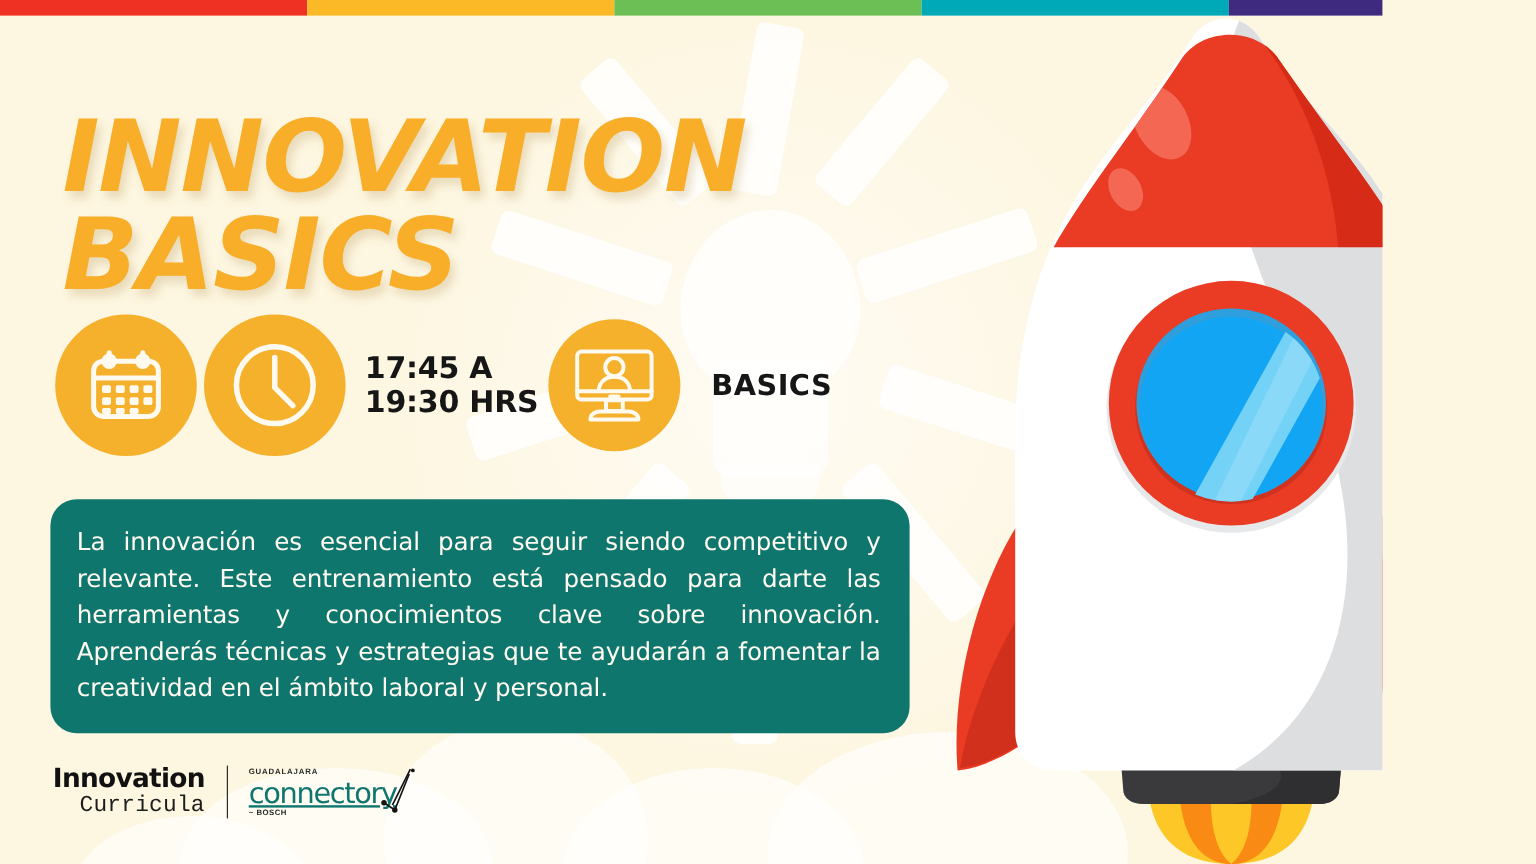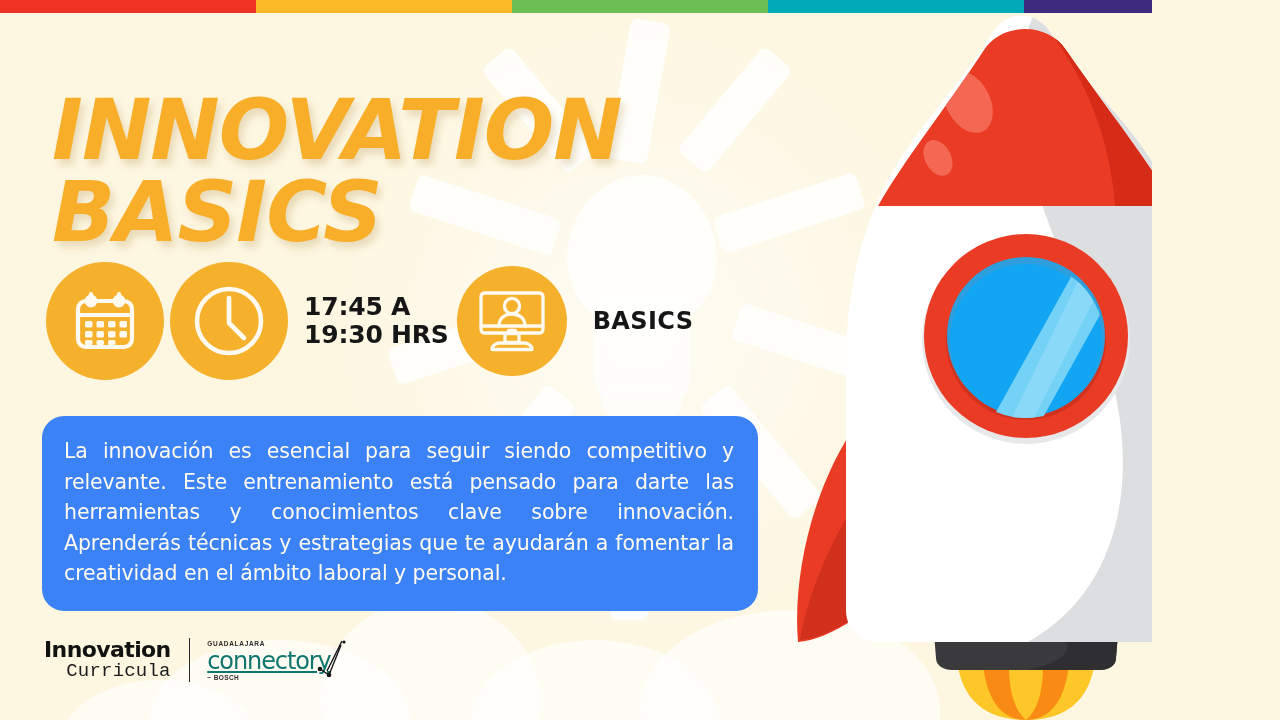--- a/index.html
+++ b/index.html
@@ -125,21 +125,21 @@
   }
   .info-label.vlabel { margin-left: 26px; font-size: 24px; letter-spacing: 0.4px; }
 
   
   #descbox {
     position: absolute;
     left: 42px; top: 416px;
     width: 716px;
     box-sizing: border-box;
     padding: 20px 24px 22px 22px;
-    background: #3b82f6;
+    background: #0f766e;
     border-radius: 22px;
     z-index: 14;
   }
   #desctext {
     margin: 0;
     font-family: "DejaVu Sans", sans-serif;
     font-size: 20.5px;
     line-height: 1.49;
     color: #fffaf0;
     text-align: justify;

